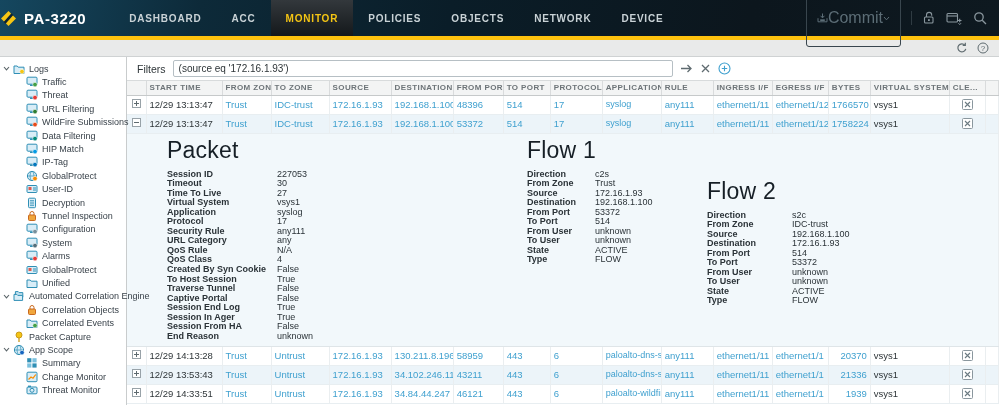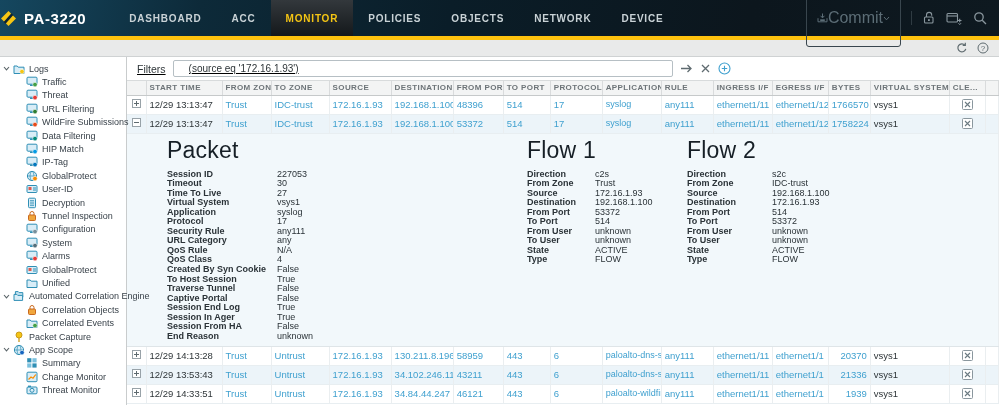--- a/index.html
+++ b/index.html
@@ -34,24 +34,24 @@
   .tree-item { display:flex; align-items:center; height:13.4px; font-size:9px; color:#39424a;
     white-space:nowrap; cursor:pointer; }
   .tree-item.lvl0 { padding-left:3px; }
   .tree-item.lvl1 { padding-left:26px; }
   .chev { width:10px; display:inline-flex; flex:none; }
   .tree-icon { width:13px; height:12px; margin-right:3px; display:inline-flex; flex:none; }
   .tree-label { overflow:visible; }
 
   .content { flex:1; display:flex; flex-direction:column; background:#fff; min-width:0; }
   .filterrow { height:24px; display:flex; align-items:center; padding-left:10px; gap:7px;
-    border-bottom:1px solid #d8dbdc;text-decoration:underline; }
+    border-bottom:1px solid #d8dbdc; }
   .filter-label { font-size:10.5px; color:#2e3538; }
   .filter-input { width:500px; height:17px; border:1px solid #b6bfc4; border-radius:2px;
-    font-size:10px; padding:0 15px; color:#2e3538; font-family:inherit; outline:none; }
+    font-size:10px; padding:0 5px; color:#2e3538; font-family:inherit; outline:none; }
   .ficn { display:inline-flex; cursor:pointer; }
 
   
   .logtable { width:100%; border-collapse:collapse; table-layout:fixed; font-size:9.5px; color:#2e3538; }
   .logtable th { height:14px; background:#f3f4f4; border-right:1px solid #d9dbdc;
     border-bottom:1px solid #c6c9ca; font-size:8px; color:#6d7478; text-align:left;
     padding:0 3px; letter-spacing:.4px; white-space:nowrap; overflow:hidden; font-weight:bold; }
   .logtable td { height:19px; border-right:1px solid #eaeef0; border-bottom:1px solid #e8eef1;
     padding:0 3px; white-space:nowrap; overflow:hidden; vertical-align:middle; }
   tr.alt td { background:#ecf4f9; }
@@ -60,21 +60,21 @@
   .app-cell { white-space:normal; line-height:1.05; font-size:9px; }
   .ctr { text-align:center; }
   td.exp-cell { cursor:pointer; text-align:center; padding:0; }
 
   
   td.panel-cell { padding:0; background:#f2f8fb; border-bottom:1px solid #dfe5e8; }
   .dpanel { position:relative; height:212px; }
   .dsec { position:absolute; top:3px; }
   .sec-0 { left:40px; }
   .sec-1 { left:400px; }
-  .sec-2 { left:560px; }
+  .sec-2 { left:580px;margin-top:41px; }
   .dtitle { font-size:23px; color:#161f26; font-weight:400; margin-bottom:6px; letter-spacing:.2px; }
   .drow { display:flex; line-height:9.55px; font-size:9px; color:#2b3338; }
   .dlabel { font-weight:bold; flex:none; }
   .sec-0 .dlabel { width:110px; }
   .sec-1 .dlabel { width:68px; }
   .sec-2 .dlabel { width:85px; }
 </style>
 </head>
 <body>
 

